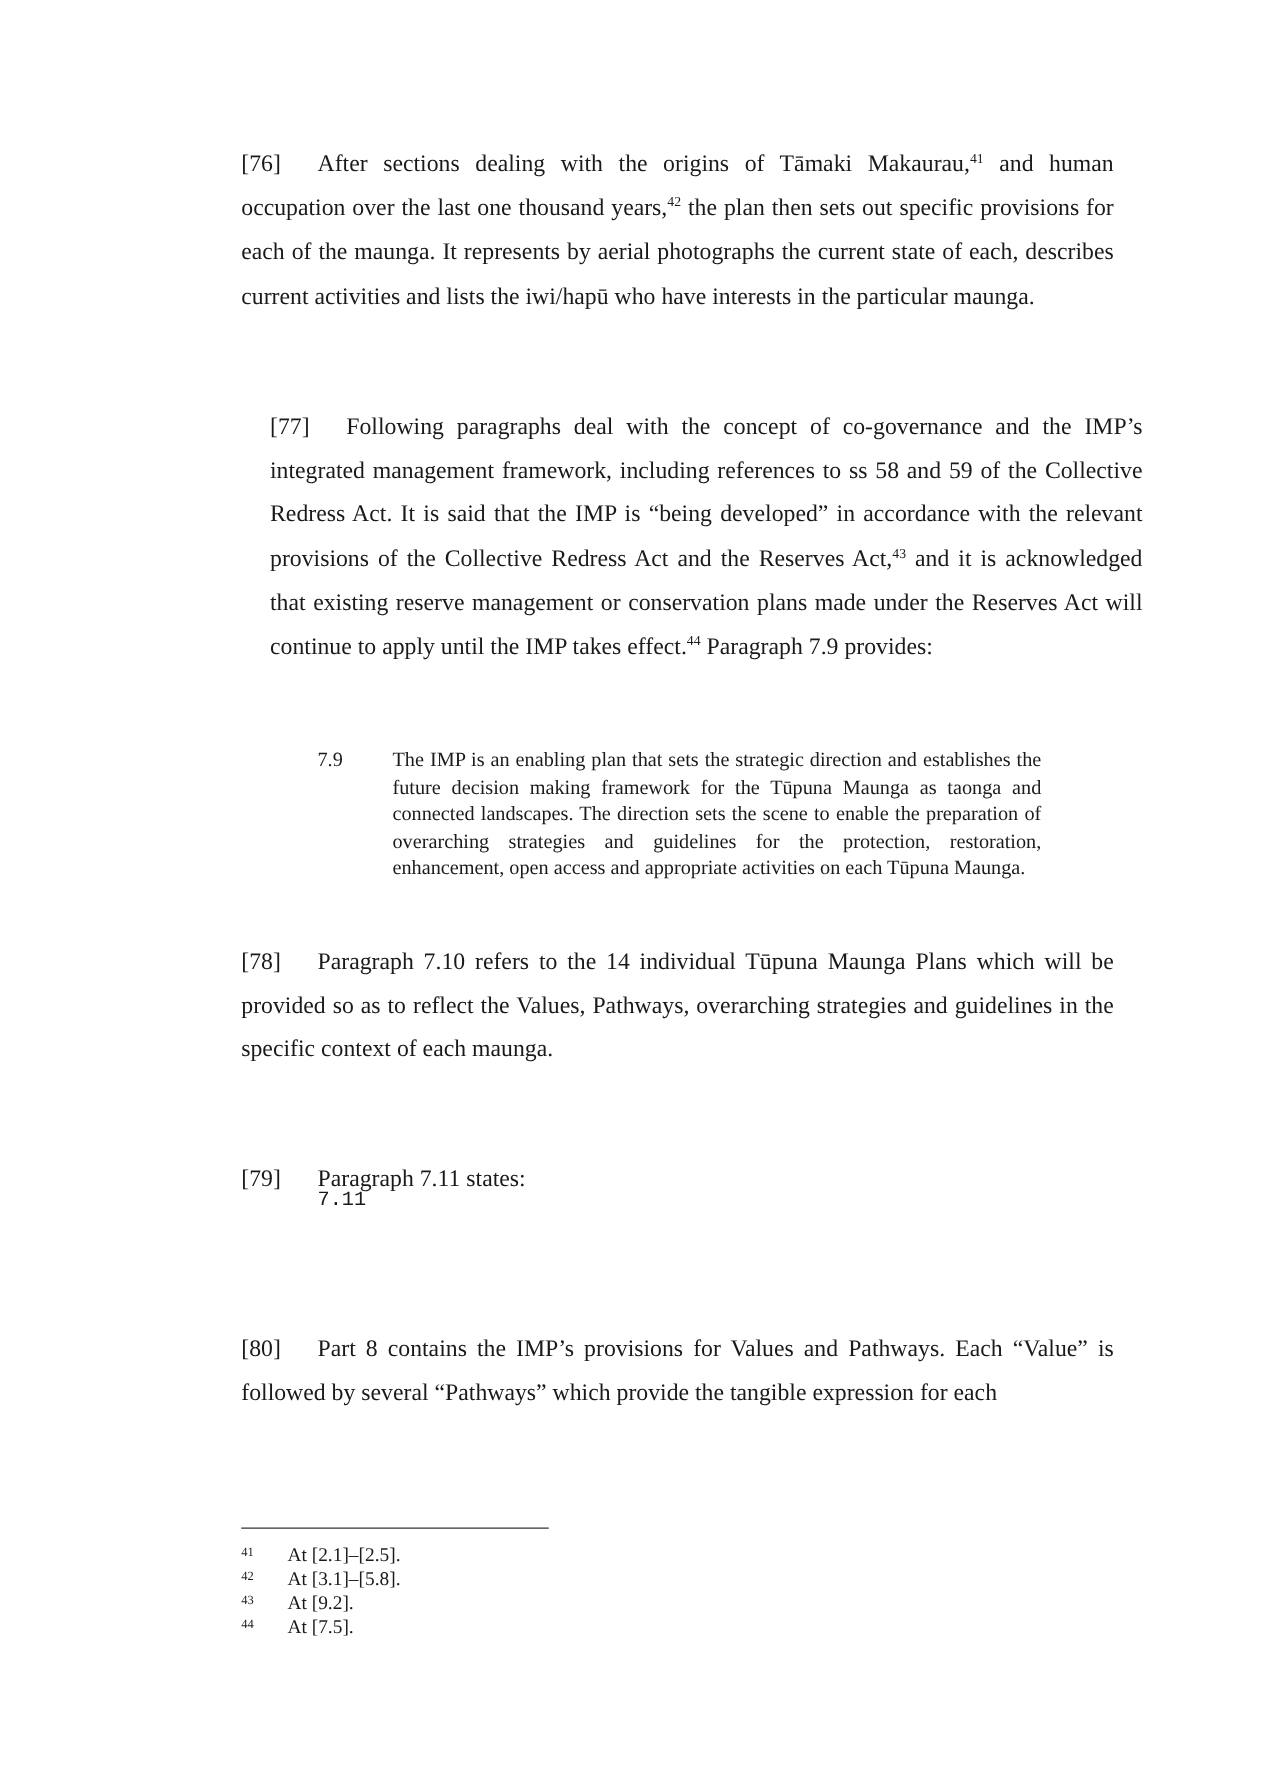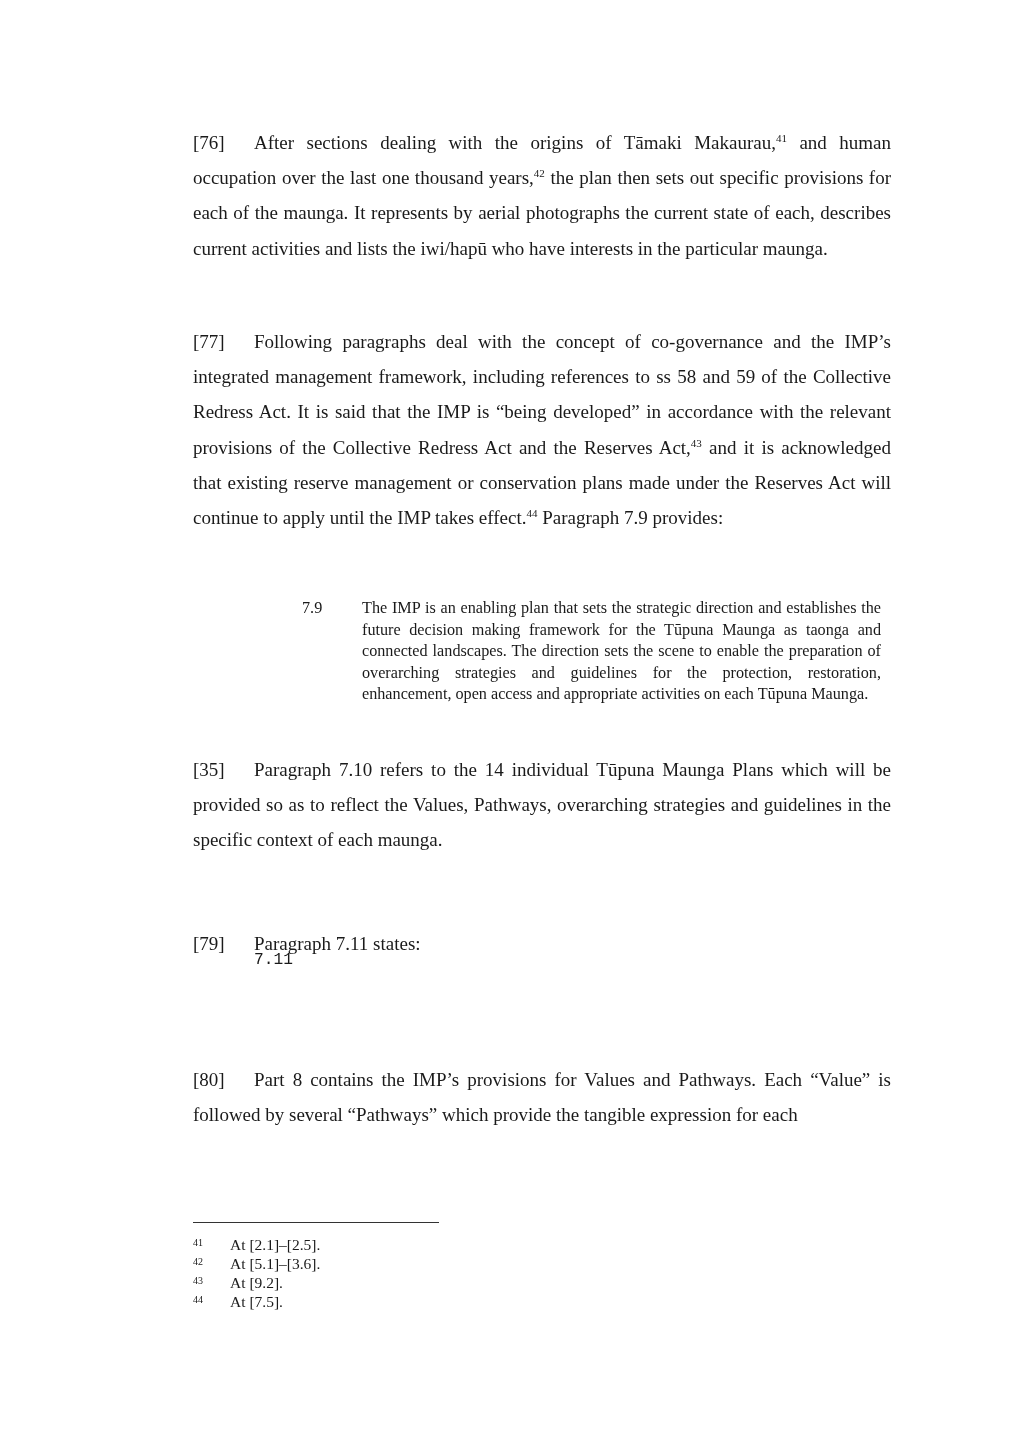--- a/index.html
+++ b/index.html
@@ -13,35 +13,35 @@
     .quote .qnum { position: absolute; left: 0; top: 0; }
     .quote .qtext { margin-left: 60px; text-align: justify; text-align-last: left; }
     .rule { position: absolute; left: 193px; top: 1222px; width: 246px; height: 0; border-top: 1.5px solid #333; }
     .fn { position: absolute; left: 193px; font-size: 15.5px; line-height: 19.6px; }
     .fn .fnum { position: absolute; left: 0; top: -2px; font-size: 10px; }
     .fn .ftext { margin-left: 37px; white-space: nowrap; text-align: right; }
   </style>
 </head>
 <body>
 
-<div class="para" style="top:125px;">
+<div class="para" style="top:114px;">
   <span class="num">[76]</span><span>After sections dealing with the origins of Tāmaki Makaurau,</span><sup>41</sup><span> and human occupation over the last one thousand years,</span><sup>42</sup><span> the plan then sets out specific provisions for each of the maunga.  It represents by aerial photographs the current state of each, describes current activities and lists the iwi/hapū who have interests in the particular maunga.</span>
 </div>
 
-<div class="para" style="top:324px;">
+<div class="para" style="top:324px;margin-left:23px;">
   <span class="num">[77]</span><span>Following paragraphs deal with the concept of co-governance and the IMP’s integrated management framework, including references to ss 58 and 59 of the Collective Redress Act.  It is said that the IMP is “being developed” in accordance with the relevant provisions of the Collective Redress Act and the Reserves Act,</span><sup>43</sup><span> and it is acknowledged that existing reserve management or conservation plans made under the Reserves Act will continue to apply until the IMP takes effect.</span><sup>44</sup><span>  Paragraph 7.9 provides:</span>
 </div>
 
-<div class="quote" style="top:598px;margin-left:48px;">
+<div class="quote" style="top:598px;">
   <span class="qnum">7.9</span>
   <div class="qtext">The IMP is an enabling plan that sets the strategic direction and establishes the future decision making framework for the Tūpuna Maunga as taonga and connected landscapes.  The direction sets the scene to enable the preparation of overarching strategies and guidelines for the protection, restoration, enhancement, open access and appropriate activities on each Tūpuna Maunga.</div>
 </div>
 
 <div class="para" style="top:752px;">
-  <span class="num">[35]</span><span>Paragraph 7.10 refers to the 14 individual Tūpuna Maunga Plans which will be provided so as to reflect the Values, Pathways, overarching strategies and guidelines in the specific context of each maunga.</span>
+  <span class="num">[78]</span><span>Paragraph 7.10 refers to the 14 individual Tūpuna Maunga Plans which will be provided so as to reflect the Values, Pathways, overarching strategies and guidelines in the specific context of each maunga.</span>
 </div>
 
 <div class="para" style="top:926px;">
   <span class="num">[79]</span><span>Paragraph 7.11 states:</span>
 </div>
 
 <div class="quote" style="top:950px;font-family:Liberation Mono, monospace;">
   <span class="qnum">7.11</span>
 </div>
 
@@ -50,21 +50,21 @@
 </div>
 
 <div class="rule"></div>
 
 <div class="fn" style="top:1235px;">
   <span class="fnum">41</span>
   <span class="ftext">At [2.1]–[2.5].</span>
 </div>
 <div class="fn" style="top:1254px;">
   <span class="fnum">42</span>
-  <span class="ftext">At [5.1]–[3.6].</span>
+  <span class="ftext">At [3.1]–[5.8].</span>
 </div>
 <div class="fn" style="top:1273px;">
   <span class="fnum">43</span>
   <span class="ftext">At [9.2].</span>
 </div>
 <div class="fn" style="top:1292px;">
   <span class="fnum">44</span>
   <span class="ftext">At [7.5].</span>
 </div>
 

